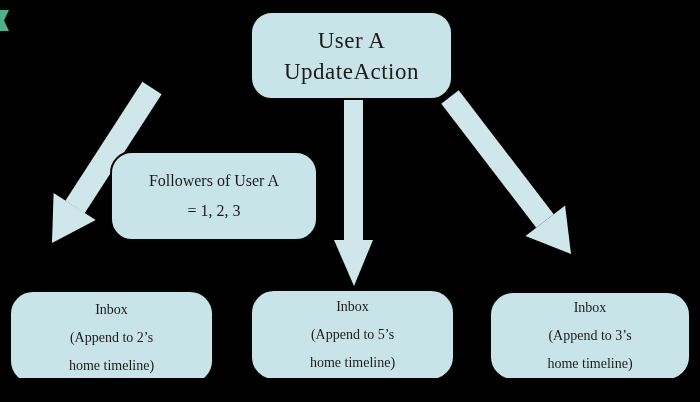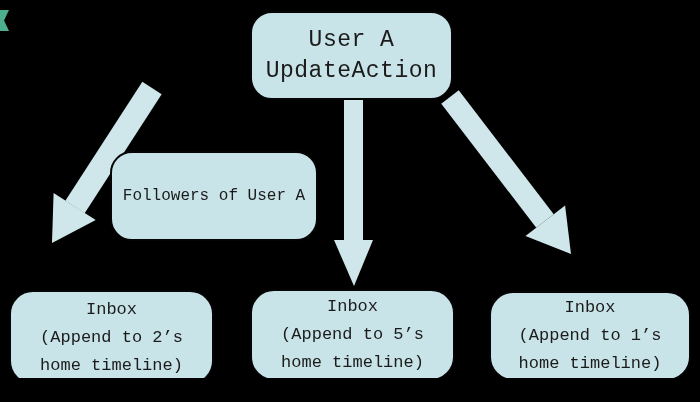--- a/index.html
+++ b/index.html
@@ -6,21 +6,21 @@
     margin: 0;
     padding: 0;
     background: #000;
   }
   .canvas {
     position: relative;
     width: 700px;
     height: 378px;
     background: var(--page-bg, #000000);
     overflow: hidden;
-    font-family: Liberation Mono, monospace;
+    font-family: Liberation Serif, serif;
   }
   .corner-marker {
     position: absolute;
     left: 0;
     top: 10px;
     width: 9px;
     height: 21px;
     background: var(--marker-color, #4daf90);
     clip-path: polygon(0 0, 100% 0, 45% 50%, 100% 100%, 0 100%);
   }
@@ -60,21 +60,21 @@
     letter-spacing: 0.5px;
   }
   .node-followers {
     left: 110px; top: 151px;
     width: 208px; height: 90px;
     font-size: 16px;
     line-height: 30px;
   }
   .node-inbox {
     border-radius: 24px;
-    font-size: 17px;
+    font-size: 14px;
     line-height: 28px;
     justify-content: center;
   }
   .node-inbox-1 { left: 9px;   top: 290px; width: 205px; height: 95px; }
   .node-inbox-2 { left: 250px; top: 289px; width: 205px; height: 92px; }
   .node-inbox-3 { left: 489px; top: 291px; width: 202px; height: 90px; }
   .node span { display: block; }
 </style>
 </head>
 <body>
@@ -98,33 +98,34 @@
     </g>
   </svg>
 
   <div class="node node-top">
     <span>User A</span>
     <span>UpdateAction</span>
   </div>
 
   <div class="node node-followers">
     <span>Followers of User A</span>
+    <span>= 1, 2, 3</span>
   </div>
 
   <div class="node node-inbox node-inbox-1">
     <span>Inbox</span>
     <span>(Append to 2’s</span>
     <span>home timeline)</span>
   </div>
 
   <div class="node node-inbox node-inbox-2">
     <span>Inbox</span>
     <span>(Append to 5’s</span>
     <span>home timeline)</span>
   </div>
 
   <div class="node node-inbox node-inbox-3">
     <span>Inbox</span>
-    <span>(Append to 1’s</span>
+    <span>(Append to 3’s</span>
     <span>home timeline)</span>
   </div>
 
 </div>
 
 </body></html>

